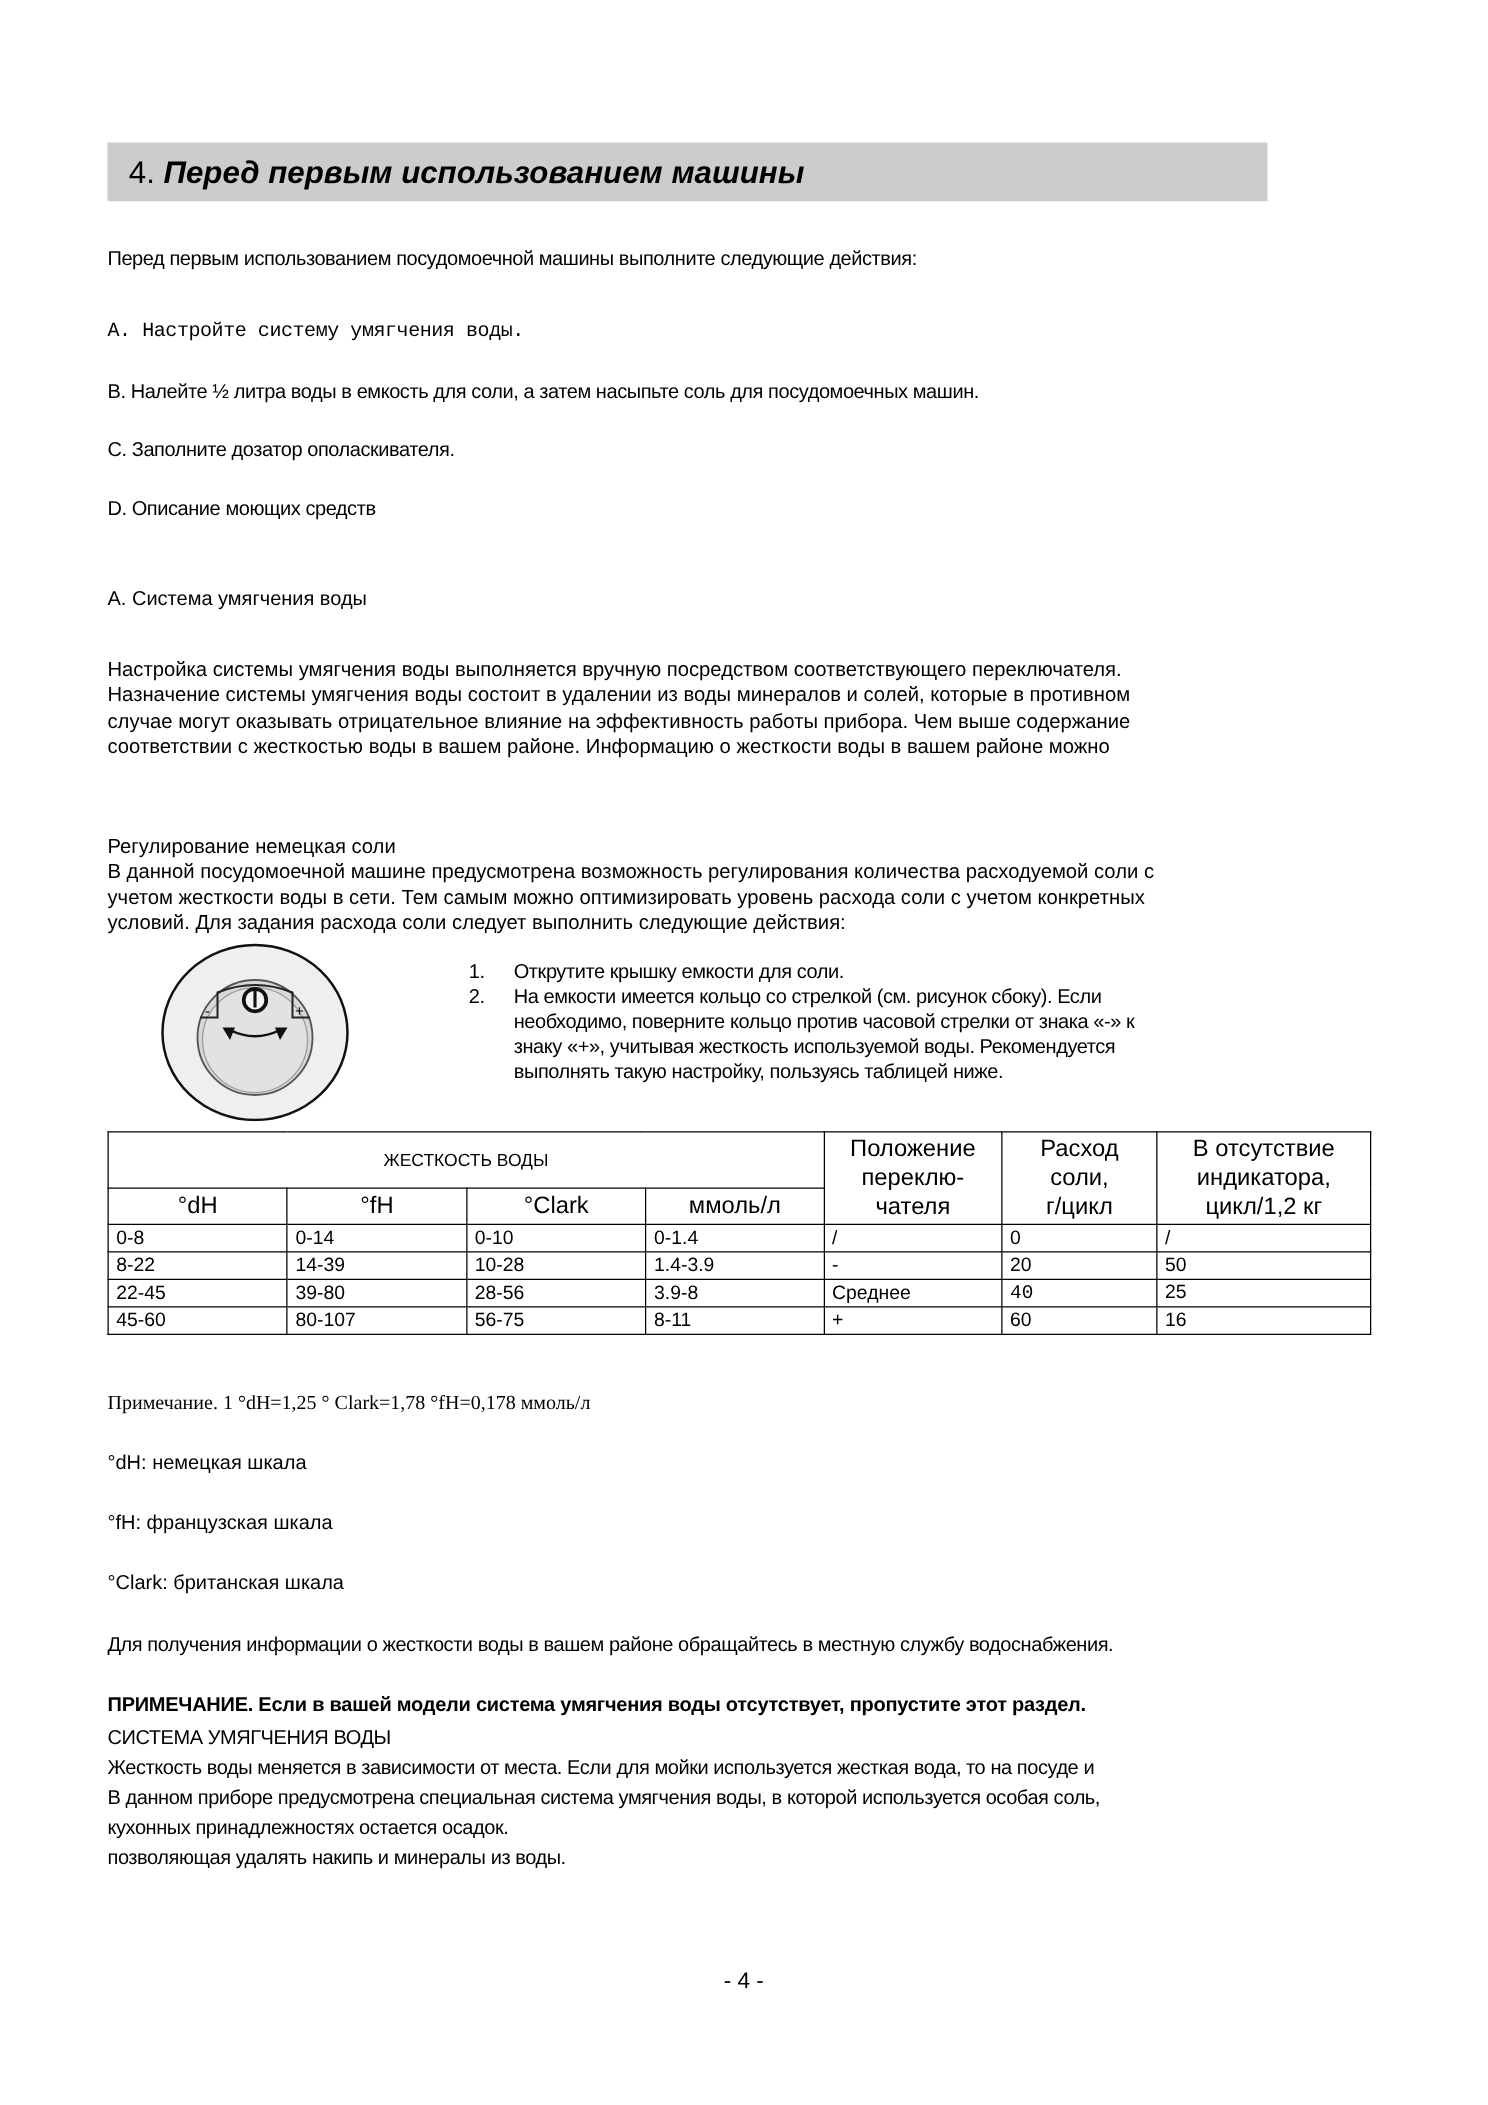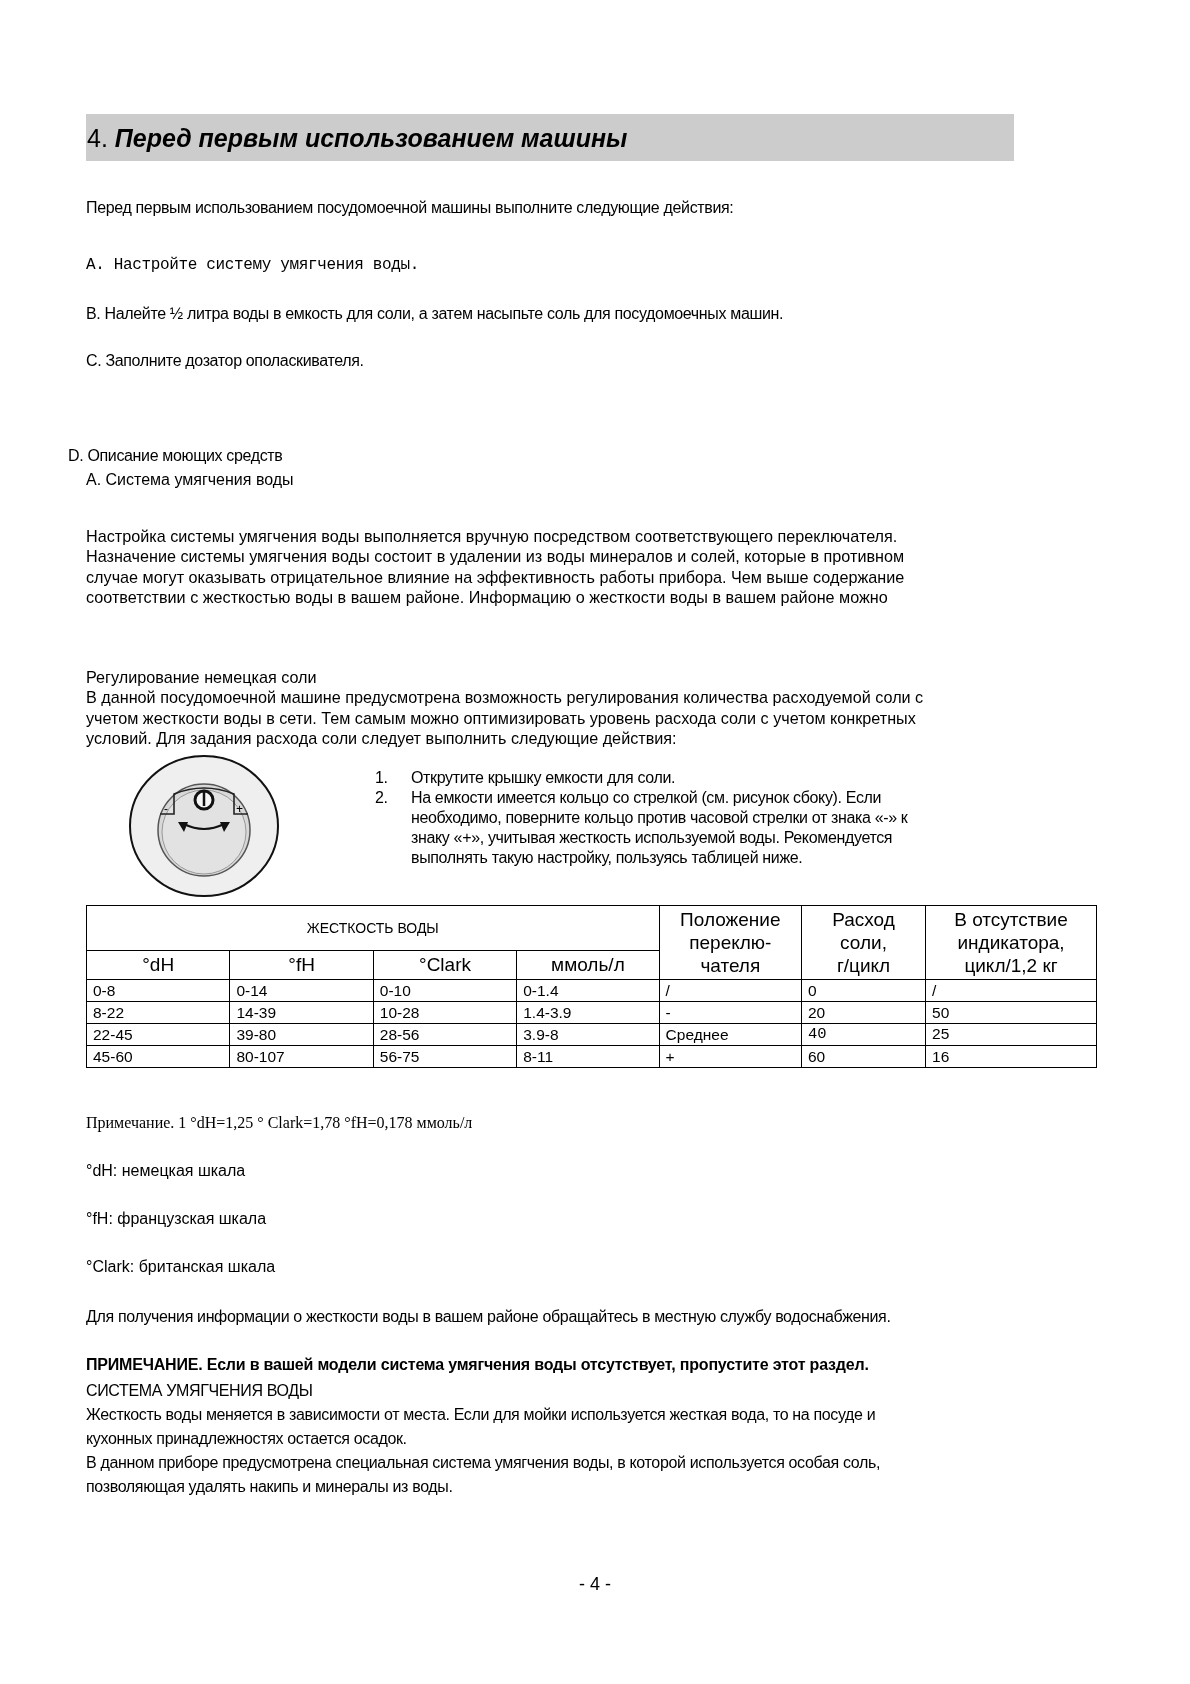--- a/index.html
+++ b/index.html
@@ -1,20 +1,20 @@
 <!DOCTYPE html>
 <html><head>
 <meta charset="utf-8">
 <style>
   html, body { margin: 0; padding: 0; background: #ffffff; }
   body { width: 1190px; height: 1684px; position: relative; overflow: hidden;
          font-family: "Liberation Sans", sans-serif; color: #000; }
   .abs { position: absolute; }
   .header-bar { left: 86px; top: 114px; width: 928px; height: 47px; background: #cccccc; }
-  .header-title { position: absolute; left: 1px; top: 9px; font-size: 25px; line-height: 30px; text-align: center; }
+  .header-title { position: absolute; left: 17px; top: 9px; font-size: 25px; line-height: 30px; text-align: center; }
   .header-title .num { font-weight: normal; }
   .header-title .txt { font-weight: bold; font-style: italic; }
   .narrow { font-size: 16px; line-height: 19px; letter-spacing: -0.35px; transform-origin: left top; }
   .p { font-size: 16px; line-height: 20px; }
   .tight { font-size: 16.2px; line-height: 20.4px; }
   .list-num { position: absolute; left: 0; }
   .list-text { position: absolute; left: 36px; }
   table.hard { position: absolute; left: 86px; top: 905px; width: 1011px; border-collapse: collapse;
                font-size: 15.5px; }
   table.hard td { border: 1.2px solid #000; padding: 0 6px; height: 21px; line-height: 20px; vertical-align: middle; }
@@ -32,21 +32,21 @@
     <span class="num">4.</span>
     <span class="txt">Перед первым использованием машины</span>
   </div>
 </div>
 
 <div class="abs narrow" style="left:86px; top:198px;">Перед первым использованием посудомоечной машины выполните следующие действия:</div>
 
 <div class="abs narrow" style="left:86px; top:256px;font-family:Liberation Mono, monospace;">A. Настройте систему умягчения воды.</div>
 <div class="abs narrow" style="left:86px; top:304px;">B. Налейте  ½ литра воды в емкость для соли, а затем насыпьте соль для посудомоечных машин.</div>
 <div class="abs narrow" style="left:86px; top:351px;">C. Заполните дозатор ополаскивателя.</div>
-<div class="abs narrow" style="left:68px; top:398px;margin-top:48px;">D. Описание моющих средств</div>
+<div class="abs narrow" style="left:86px; top:398px;">D. Описание моющих средств</div>
 
 <div class="abs p" style="left:86px; top:470px;">A. Система умягчения воды</div>
 <div class="abs tight" style="left:86px; top:526px; width:960px;">
   <div>Настройка системы умягчения воды выполняется вручную посредством соответствующего переключателя.</div>
   <div>Назначение системы умягчения воды состоит в удалении из воды минералов и солей, которые в противном</div>
   <div>случае могут оказывать отрицательное влияние на эффективность работы прибора. Чем выше содержание</div>
   <div>соответствии с жесткостью воды в вашем районе. Информацию о жесткости воды в вашем районе можно</div>
 </div>
 
 <div class="abs tight" style="left:86px; top:667px; width:980px;">
@@ -165,18 +165,18 @@
 <div class="abs p" style="left:86px; top:1113px;font-family:Liberation Serif, serif;">Примечание. 1 °dH=1,25 ° Clark=1,78 °fH=0,178 ммоль/л</div>
 <div class="abs p" style="left:86px; top:1161px;">°dH: немецкая шкала</div>
 <div class="abs p" style="left:86px; top:1209px;">°fH: французская шкала</div>
 <div class="abs p" style="left:86px; top:1257px;">°Clark: британская шкала</div>
 <div class="abs narrow" style="left:86px; top:1307px;">Для получения информации о жесткости воды в вашем районе обращайтесь в местную службу водоснабжения.</div>
 
 <div class="abs narrow" style="left:86px; top:1355px; font-weight:bold; letter-spacing:-0.2px;">ПРИМЕЧАНИЕ. Если в вашей модели система умягчения воды отсутствует, пропустите этот раздел.</div>
 <div class="abs narrow" style="left:86px; top:1379px; line-height:24px;">
   <div>СИСТЕМА УМЯГЧЕНИЯ ВОДЫ</div>
   <div>Жесткость воды меняется в зависимости от места. Если для мойки используется жесткая вода, то на посуде и</div>
+  <div>В данном приборе предусмотрена специальная система умягчения воды, в которой используется особая соль,</div>
   <div>кухонных принадлежностях остается осадок.</div>
-  <div>В данном приборе предусмотрена специальная система умягчения воды, в которой используется особая соль,</div>
   <div>позволяющая удалять накипь и минералы из воды.</div>
 </div>
 
 <div class="abs page-num">- 4 -</div>
 
 </body></html>

